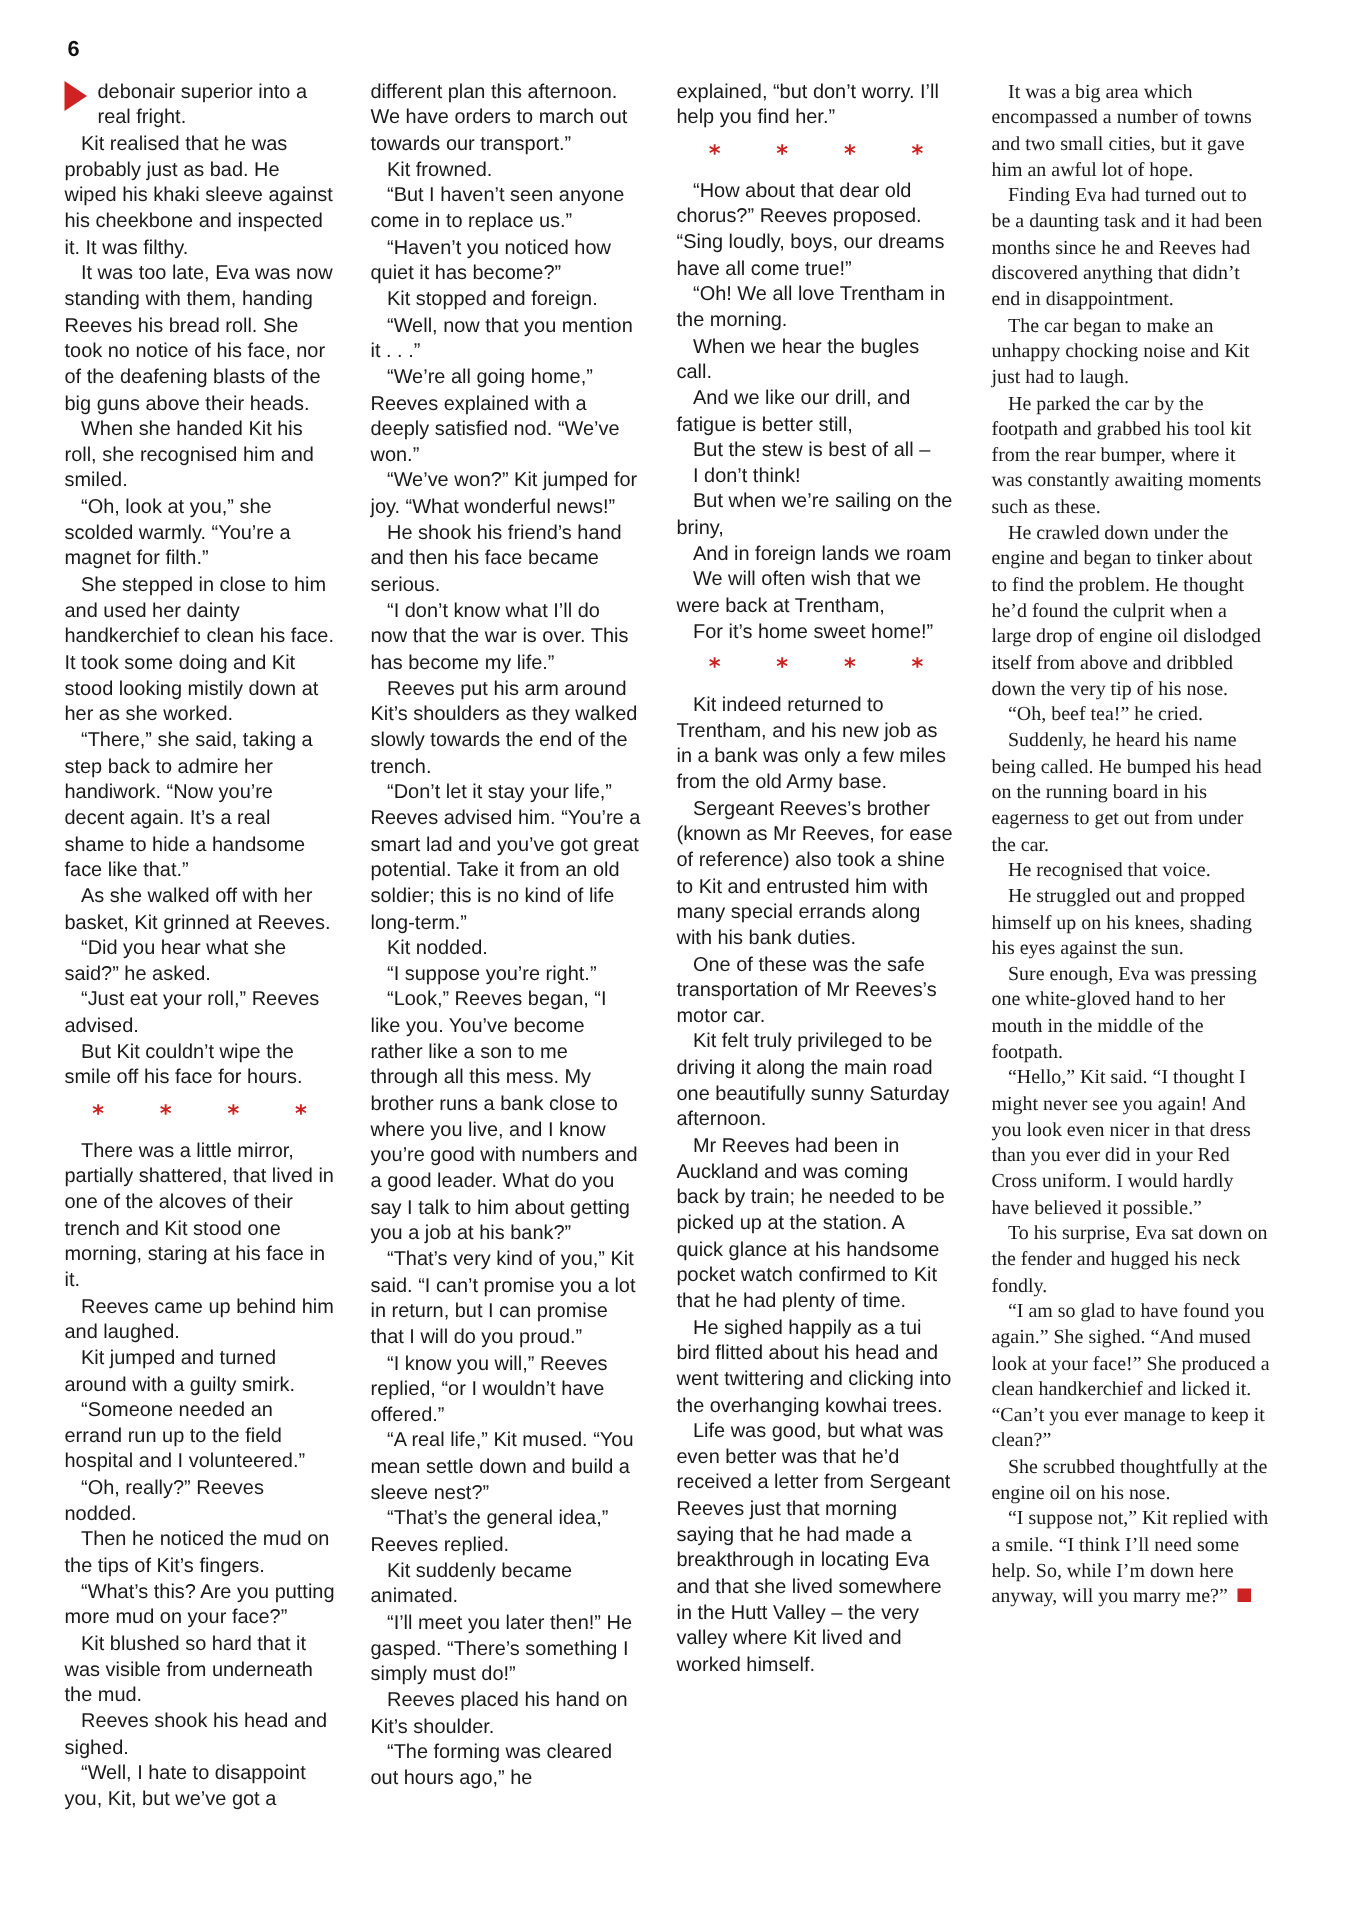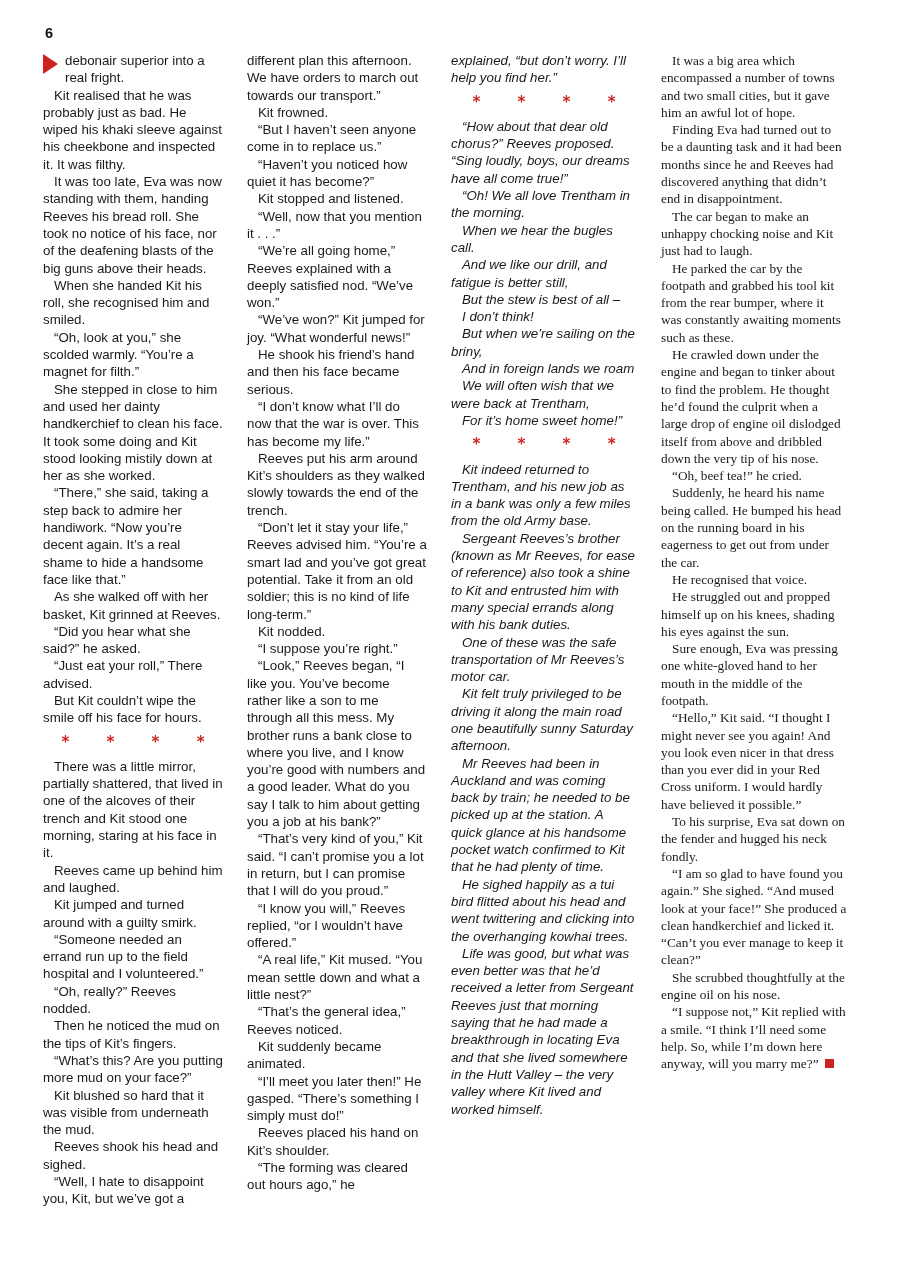--- a/index.html
+++ b/index.html
@@ -43,21 +43,21 @@
     align-items: flex-start;
   }
   .column {
     width: 175px;
     flex: 0 0 175px;
     position: relative;
   }
   
   .column.col-1 { flex: 0 0 180px; width: 180px; }
   .column.col-2 { flex: 0 0 180px; width: 180px; }
-  .column.col-3 { flex: 0 0 186px; width: 186px; font-style: italic; }
+  .column.col-3 { flex: 0 0 186px; width: 186px; }
   .column.col-4 { flex: 0 0 186px; width: 186px; font-family: Liberation Serif, serif; }
 
   p.para {
     margin: 0;
     font-size: 13.3px;
     line-height: 17.3px;
     text-indent: 11px;
     text-align: left;
     word-spacing: 0px;
     hyphens: none;
@@ -117,54 +117,54 @@
     <div class="column col-1">
         <p class="para first-para"><span class="tri-marker"></span><span>debonair superior into a real fright.</span></p>
         <p class="para"><span>Kit realised that he was probably just as bad. He wiped his khaki sleeve against his cheekbone and inspected it. It was filthy.</span></p>
         <p class="para"><span>It was too late, Eva was now standing with them, handing Reeves his bread roll. She took no notice of his face, nor of the deafening blasts of the big guns above their heads.</span></p>
         <p class="para"><span>When she handed Kit his roll, she recognised him and smiled.</span></p>
         <p class="para"><span>“Oh, look at you,” she scolded warmly. “You’re a magnet for filth.”</span></p>
         <p class="para"><span>She stepped in close to him and used her dainty handkerchief to clean his face. It took some doing and Kit stood looking mistily down at her as she worked.</span></p>
         <p class="para"><span>“There,” she said, taking a step back to admire her handiwork. “Now you’re decent again. It’s a real shame to hide a handsome face like that.”</span></p>
         <p class="para"><span>As she walked off with her basket, Kit grinned at Reeves.</span></p>
         <p class="para"><span>“Did you hear what she said?” he asked.</span></p>
-        <p class="para"><span>“Just eat your roll,” There advised.</span></p>
+        <p class="para"><span>“Just eat your roll,” Reeves advised.</span></p>
         <p class="para"><span>But Kit couldn’t wipe the smile off his face for hours.</span></p>
         <span class="sep">*  *  *  *</span>
         <p class="para"><span>There was a little mirror, partially shattered, that lived in one of the alcoves of their trench and Kit stood one morning, staring at his face in it.</span></p>
         <p class="para"><span>Reeves came up behind him and laughed.</span></p>
         <p class="para"><span>Kit jumped and turned around with a guilty smirk.</span></p>
         <p class="para"><span>“Someone needed an errand run up to the field hospital and I volunteered.”</span></p>
         <p class="para"><span>“Oh, really?” Reeves nodded.</span></p>
         <p class="para"><span>Then he noticed the mud on the tips of Kit’s fingers.</span></p>
         <p class="para"><span>“What’s this? Are you putting more mud on your face?”</span></p>
         <p class="para"><span>Kit blushed so hard that it was visible from underneath the mud.</span></p>
         <p class="para"><span>Reeves shook his head and sighed.</span></p>
         <p class="para"><span>“Well, I hate to disappoint you, Kit, but we’ve got a</span></p>
       </div>
     <div class="column col-2">
         <p class="para noindent"><span>different plan this afternoon. We have orders to march out towards our transport.”</span></p>
         <p class="para"><span>Kit frowned.</span></p>
         <p class="para"><span>“But I haven’t seen anyone come in to replace us.”</span></p>
         <p class="para"><span>“Haven’t you noticed how quiet it has become?”</span></p>
-        <p class="para"><span>Kit stopped and listened.</span></p>
+        <p class="para"><span>Kit stopped and foreign.</span></p>
         <p class="para"><span>“Well, now that you mention it . . .”</span></p>
         <p class="para"><span>“We’re all going home,” Reeves explained with a deeply satisfied nod. “We’ve won.”</span></p>
         <p class="para"><span>“We’ve won?” Kit jumped for joy. “What wonderful news!”</span></p>
         <p class="para"><span>He shook his friend’s hand and then his face became serious.</span></p>
         <p class="para"><span>“I don’t know what I’ll do now that the war is over. This has become my life.”</span></p>
         <p class="para"><span>Reeves put his arm around Kit’s shoulders as they walked slowly towards the end of the trench.</span></p>
         <p class="para"><span>“Don’t let it stay your life,” Reeves advised him. “You’re a smart lad and you’ve got great potential. Take it from an old soldier; this is no kind of life long-term.”</span></p>
         <p class="para"><span>Kit nodded.</span></p>
         <p class="para"><span>“I suppose you’re right.”</span></p>
         <p class="para"><span>“Look,” Reeves began, “I like you. You’ve become rather like a son to me through all this mess. My brother runs a bank close to where you live, and I know you’re good with numbers and a good leader. What do you say I talk to him about getting you a job at his bank?”</span></p>
         <p class="para"><span>“That’s very kind of you,” Kit said. “I can’t promise you a lot in return, but I can promise that I will do you proud.”</span></p>
         <p class="para"><span>“I know you will,” Reeves replied, “or I wouldn’t have offered.”</span></p>
-        <p class="para"><span>“A real life,” Kit mused. “You mean settle down and what a little nest?”</span></p>
-        <p class="para"><span>“That’s the general idea,” Reeves noticed.</span></p>
+        <p class="para"><span>“A real life,” Kit mused. “You mean settle down and build a sleeve nest?”</span></p>
+        <p class="para"><span>“That’s the general idea,” Reeves replied.</span></p>
         <p class="para"><span>Kit suddenly became animated.</span></p>
         <p class="para"><span>“I’ll meet you later then!” He gasped. “There’s something I simply must do!”</span></p>
         <p class="para"><span>Reeves placed his hand on Kit’s shoulder.</span></p>
         <p class="para"><span>“The forming was cleared out hours ago,” he</span></p>
       </div>
     <div class="column col-3">
         <p class="para noindent"><span>explained, “but don’t worry. I’ll help you find her.”</span></p>
         <span class="sep">*  *  *  *</span>
         <p class="para"><span>“How about that dear old chorus?” Reeves proposed. “Sing loudly, boys, our dreams have all come true!”</span></p>
         <p class="para"><span>“Oh! We all love Trentham in the morning.</span></p>

